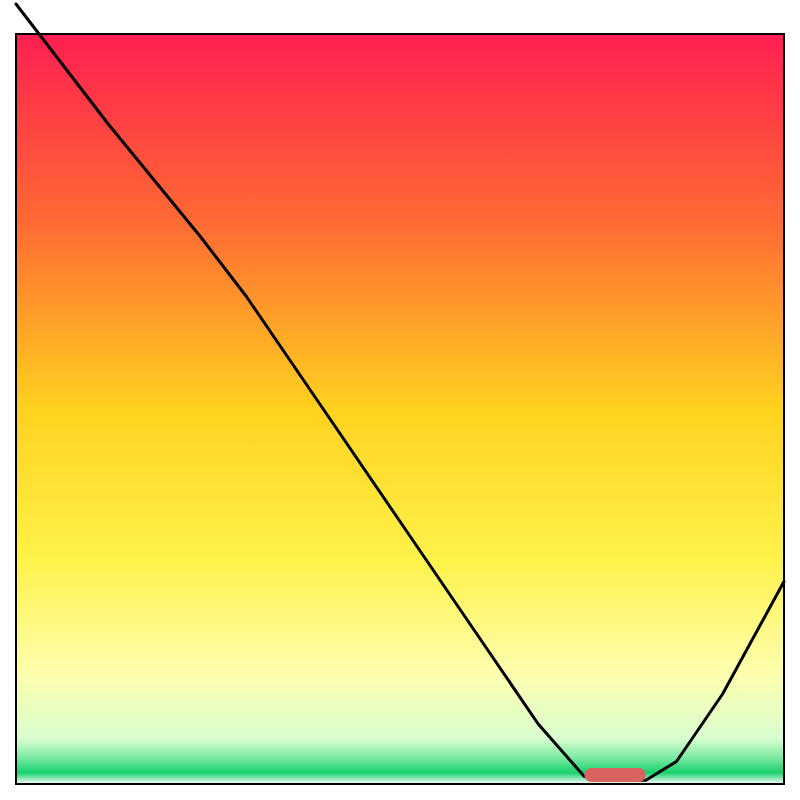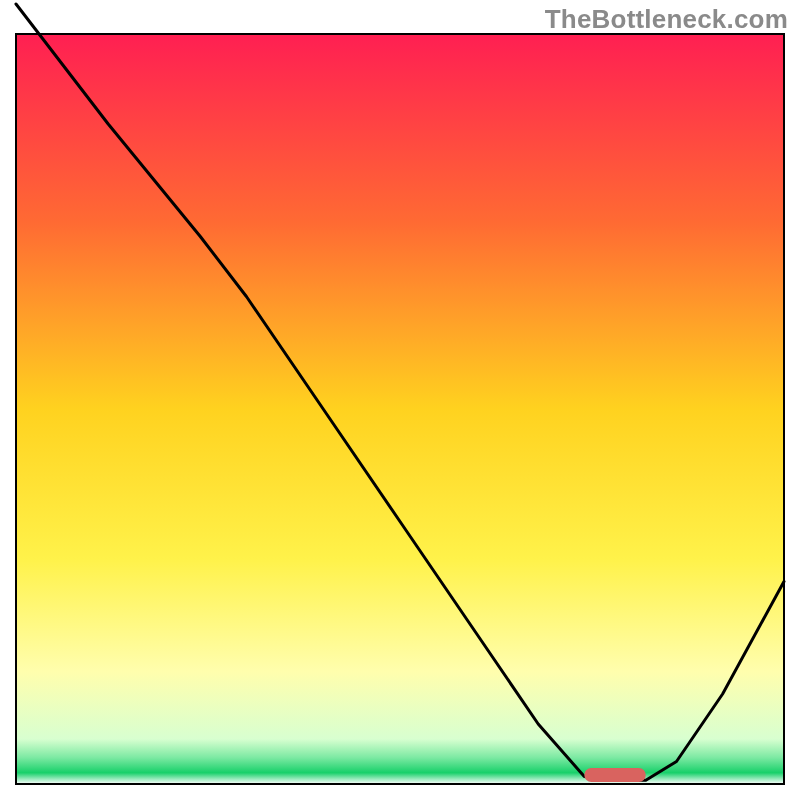--- a/index.html
+++ b/index.html
@@ -46,14 +46,13 @@
           <stop offset="96.5%" stop-color="#7be9a2"></stop>
           <stop offset="98.5%" stop-color="#18d06a"></stop>
           <stop offset="100%" stop-color="#ffffff"></stop>
         </linearGradient>
       </defs>
       <rect x="16" y="34" width="768" height="750" fill="url(#bg-grad)"></rect>
       <path d="M16.0 4.0 L108.2 124.0 L200.3 236.5 L246.4 296.5 L323.2 409.0 L400.0 521.5 L476.8 634.0 L538.2 724.0 L584.3 776.5 L615.0 780.3 L645.8 780.3 L676.5 761.5 L722.6 694.0 L784.0 581.5" fill="none" stroke="#000000" stroke-width="3" stroke-linejoin="round" stroke-linecap="round"></path>
       <rect x="584.3199999999999" y="768" width="61.440000000000055" height="14" rx="7" fill="#d9635f"></rect>
       <rect x="16" y="34" width="768" height="750" fill="none" stroke="#000000" stroke-width="2"></rect>
     </svg>
-  <div class="watermark">TheBottleneck.com</div>
 </div>
 
 </body></html>

